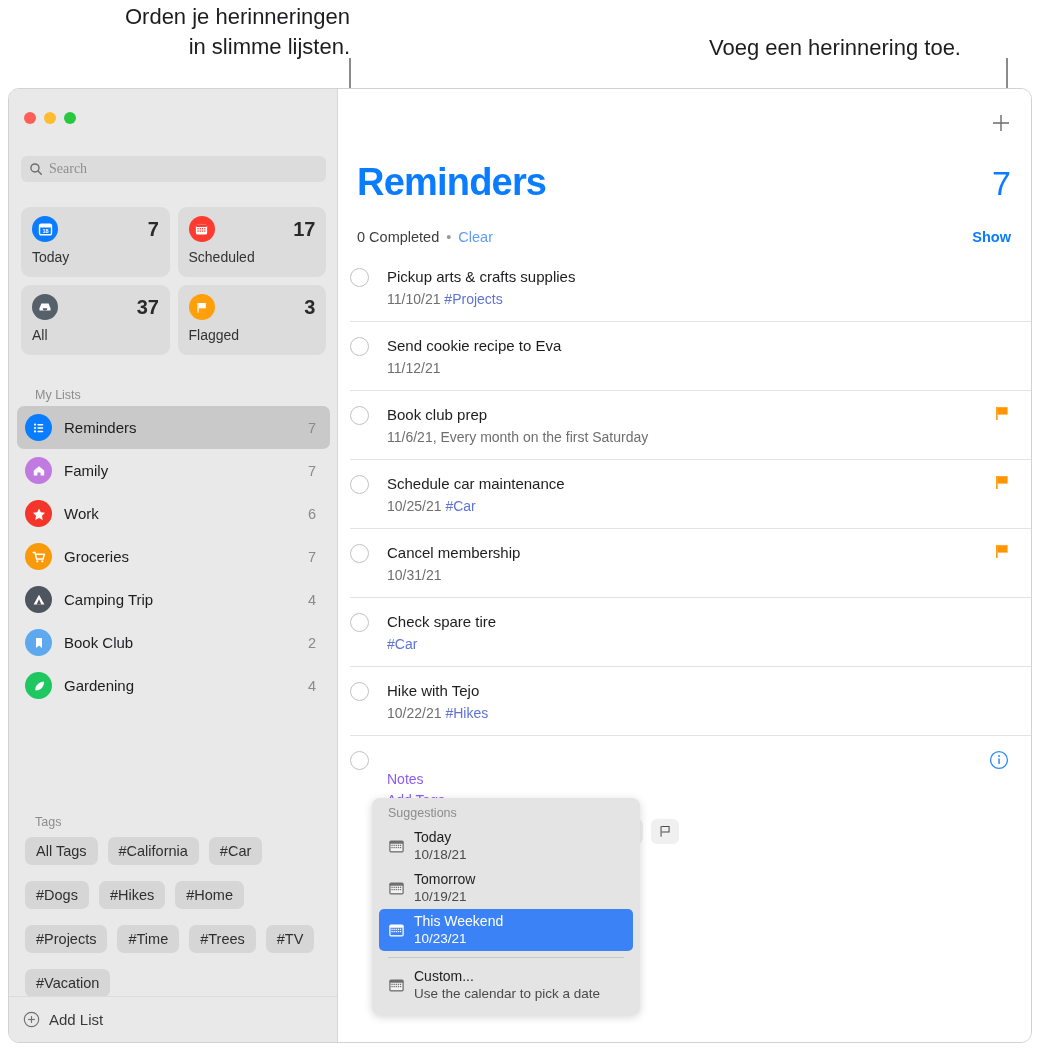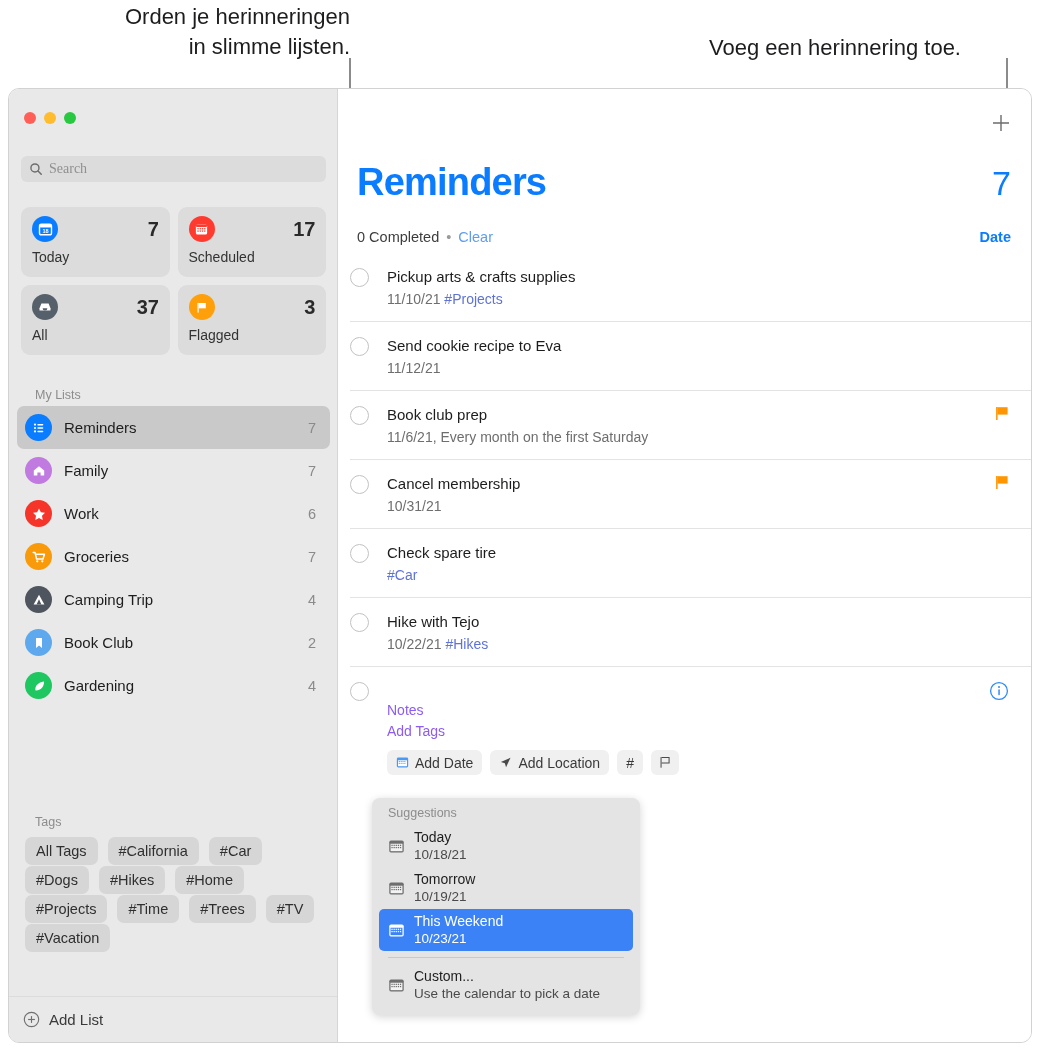--- a/index.html
+++ b/index.html
@@ -92,21 +92,21 @@
   .list-icon {
     width: 27px; height: 27px; border-radius: 50%; flex: 0 0 27px;
     display: flex; align-items: center; justify-content: center; color: #fff;
   }
   .list-name { font-size: 15px; color: #1d1d1f; flex: 1; }
   .list-count { font-size: 14.5px; color: #8a8a8a; }
 
   #tags-title { position: absolute; left: 12px; top: 726px; }
   .tagwrap {
     position: absolute; left: 16px; top: 748px; width: 300px;
-    display: flex; flex-wrap: wrap; gap: 1px 10px;
+    display: flex; flex-wrap: wrap; gap: 16px 10px;
   }
   .tag {
     background: #d6d6d6; border-radius: 7px;
     padding: 6px 11px; font-size: 14.5px; color: #2f2f2f;
   }
 
   .addlist {
     position: absolute; left: 0; bottom: 0; width: 100%;
     height: 46px; display: flex; align-items: center; gap: 9px;
     padding-left: 14px; border-top: 1px solid #dcdcdc;
@@ -416,21 +416,21 @@
         <div class="list-title">Reminders</div>
         <div class="list-total">7</div>
       </div>
 
       <div class="meta-row">
         <div class="meta-left">
           <span>0 Completed</span>
           <span class="sep">•</span>
           <span class="link">Clear</span>
         </div>
-        <div class="show-link">Date</div>
+        <div class="show-link">Show</div>
       </div>
 
       <div class="reminders">
 
         <div class="rem-row">
           <div class="circle"></div>
           <div class="rem-body">
             <div class="rem-title">Pickup arts &amp; crafts supplies</div>
             <div class="rem-sub">
               <span>11/10/21</span>
@@ -460,20 +460,36 @@
             </div>
           </div>
           <span class="flag-ico">
             <svg width="14" height="15" viewBox="0 0 14 15">
               <rect x="1.1" y="1" width="1.5" height="13" fill="#ff9500"></rect>
               <path d="M2.4 1.2 H12.6 V8.6 H2.4 Z" fill="#ff9500"></path>
             </svg>
           </span>
         </div>
 
+        <div class="rem-row">
+          <div class="circle"></div>
+          <div class="rem-body">
+            <div class="rem-title">Schedule car maintenance</div>
+            <div class="rem-sub">
+              <span>10/25/21</span>
+              <span class="hashtag">#Car</span>
+            </div>
+          </div>
+          <span class="flag-ico">
+            <svg width="14" height="15" viewBox="0 0 14 15">
+              <rect x="1.1" y="1" width="1.5" height="13" fill="#ff9500"></rect>
+              <path d="M2.4 1.2 H12.6 V8.6 H2.4 Z" fill="#ff9500"></path>
+            </svg>
+          </span>
+        </div>
 
         <div class="rem-row">
           <div class="circle"></div>
           <div class="rem-body">
             <div class="rem-title">Cancel membership</div>
             <div class="rem-sub">
               <span>10/31/21</span>
               <span class="hashtag"></span>
             </div>
           </div>

